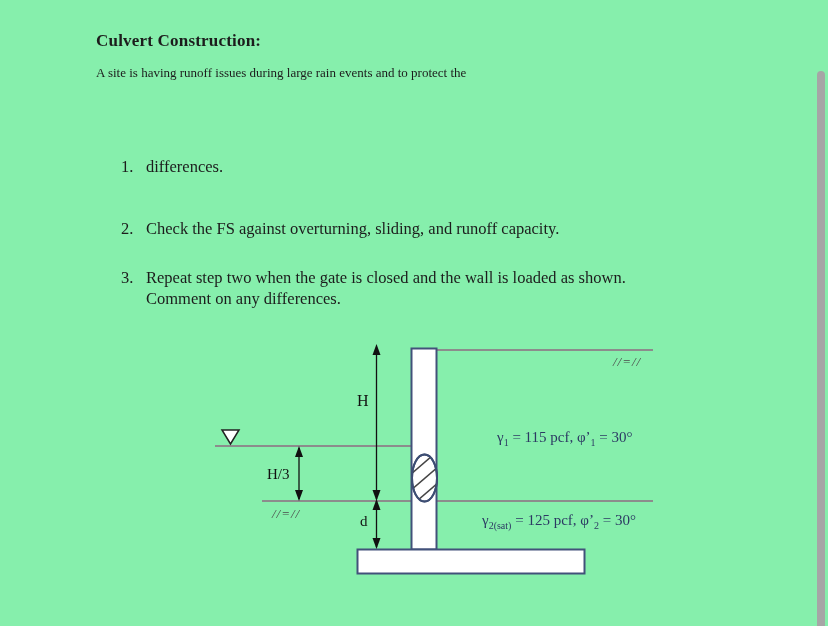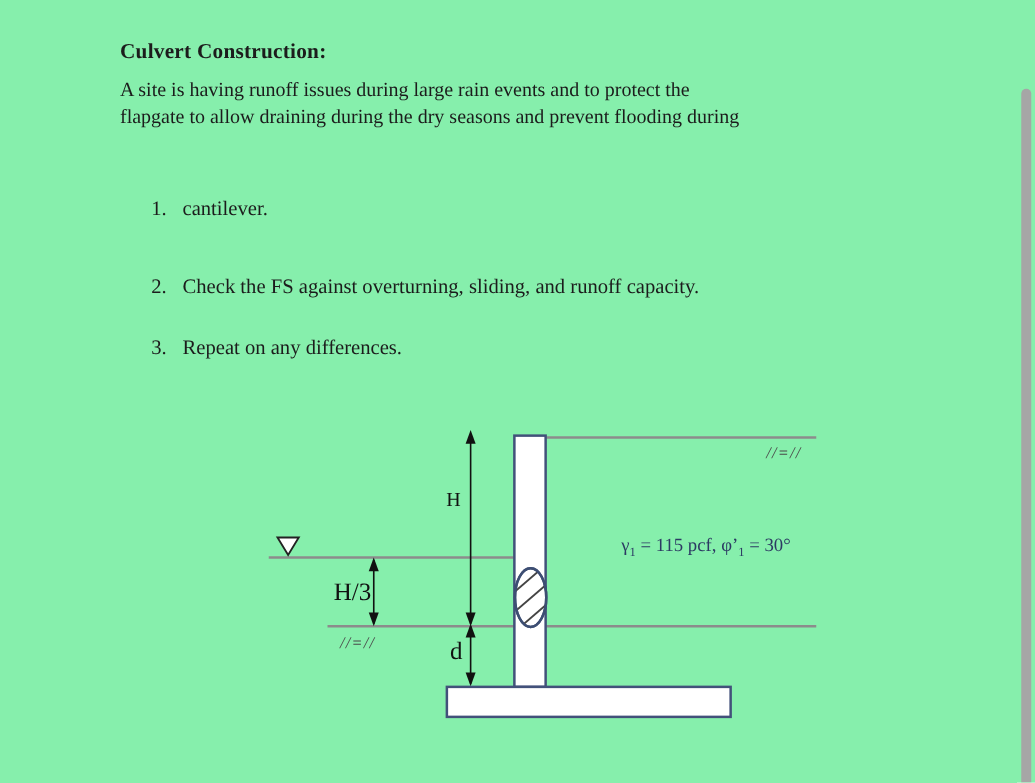--- a/index.html
+++ b/index.html
@@ -7,31 +7,31 @@
     width:828px;height:626px;overflow:hidden;background:#ffffff;
     font-family:"Liberation Serif", serif;color:#1c1c1c;
   }
   .page{position:relative;width:828px;height:626px;background:#86efac;}
 
   
   .title{
     position:absolute;left:96px;top:31px;
     font-size:17px;font-weight:bold;letter-spacing:.2px;
   }
-  .intro{position:absolute;left:96px;top:62px;width:640px;font-size:16px;}
+  .intro{position:absolute;left:96px;top:62px;width:640px;font-size:13px;}
   .intro .line{display:block;line-height:21px;}
   .list-item{position:absolute;left:96px;width:660px;font-size:16.5px;}
   .list-item .num{position:absolute;left:25px;top:0;line-height:21px;}
   .list-item .li-text{display:block;margin-left:50px;}
   .list-item .li-text .line{display:block;line-height:21px;}
   #item1{top:156px;} #item2{top:218px;} #item3{top:267px;}
 
   
   .diagram-svg{position:absolute;left:0;top:0;width:828px;height:626px;}
-  .dlabel{position:absolute;font-size:20px;color:#111;line-height:16px;}
+  .dlabel{position:absolute;font-size:15px;color:#111;line-height:16px;}
   #h-label{left:357px;top:393px;font-size:16px;}
   #h3-label{left:267px;top:466px;}
   #d-label{left:360px;top:513px;}
   .ground-marker{
     position:absolute;font-size:13px;font-style:italic;color:#4a4a4a;
     letter-spacing:1px;line-height:13px;
   }
   #marker-top{left:613px;top:355px;}
   #marker-bottom{left:272px;top:507px;}
   .soil-label{position:absolute;font-size:15px;color:#2c3a63;white-space:nowrap;line-height:18px;}
@@ -47,41 +47,41 @@
 </style>
 </head>
 <body>
 
 <div class="page">
 
   <div class="title">Culvert Construction:</div>
 
   <div class="intro">
     <span class="line">A site is having runoff issues during large rain events and to protect the</span>
-    <span class="line">flapgate to allow draining during the dry seasons and prevent flooding during</span>
   </div>
 
   <div class="list-item" id="item1">
     <span class="num">1.</span>
     <span class="li-text">
-      <span class="line">cantilever.</span>
+      <span class="line">differences.</span>
     </span>
   </div>
 
   <div class="list-item" id="item2">
     <span class="num">2.</span>
     <span class="li-text">
       <span class="line">Check the FS against overturning, sliding, and runoff capacity.</span>
     </span>
   </div>
 
   <div class="list-item" id="item3">
     <span class="num">3.</span>
     <span class="li-text">
-      <span class="line">Repeat on any differences.</span>
+      <span class="line">Repeat step two when the gate is closed and the wall is loaded as shown.</span>
+      <span class="line">Comment on any differences.</span>
     </span>
   </div>
 
   <svg class="diagram-svg" viewBox="0 0 828 626">
 
     <line x1="437" y1="350" x2="653" y2="350" stroke="#8c8c8c" stroke-width="2"></line>
     <line x1="215" y1="446" x2="411" y2="446" stroke="#8c8c8c" stroke-width="2"></line>
     <line x1="262" y1="501" x2="653" y2="501" stroke="#8c8c8c" stroke-width="2"></line>
 
     <polygon points="222,430 239,430 230.5,444" fill="#ffffff" stroke="#222222" stroke-width="1.5"></polygon>
@@ -116,16 +116,17 @@
 
   <div class="dlabel" id="h-label">H</div>
   <div class="dlabel" id="h3-label">H/3</div>
   <div class="dlabel" id="d-label">d</div>
 
   <div class="ground-marker" id="marker-top">//=//</div>
   <div class="ground-marker" id="marker-bottom">//=//</div>
 
   <div class="soil-label" id="soil1"><span>γ</span><sub>1</sub><span> = 115 pcf, φ’</span><sub>1</sub><span> = 30°</span></div>
 
+  <div class="soil-label" id="soil2"><span>γ</span><sub>2(sat)</sub><span> = 125 pcf, φ’</span><sub>2</sub><span> = 30°</span></div>
 
   <div class="scrollbar-thumb"></div>
 
 </div>
 
 </body></html>

